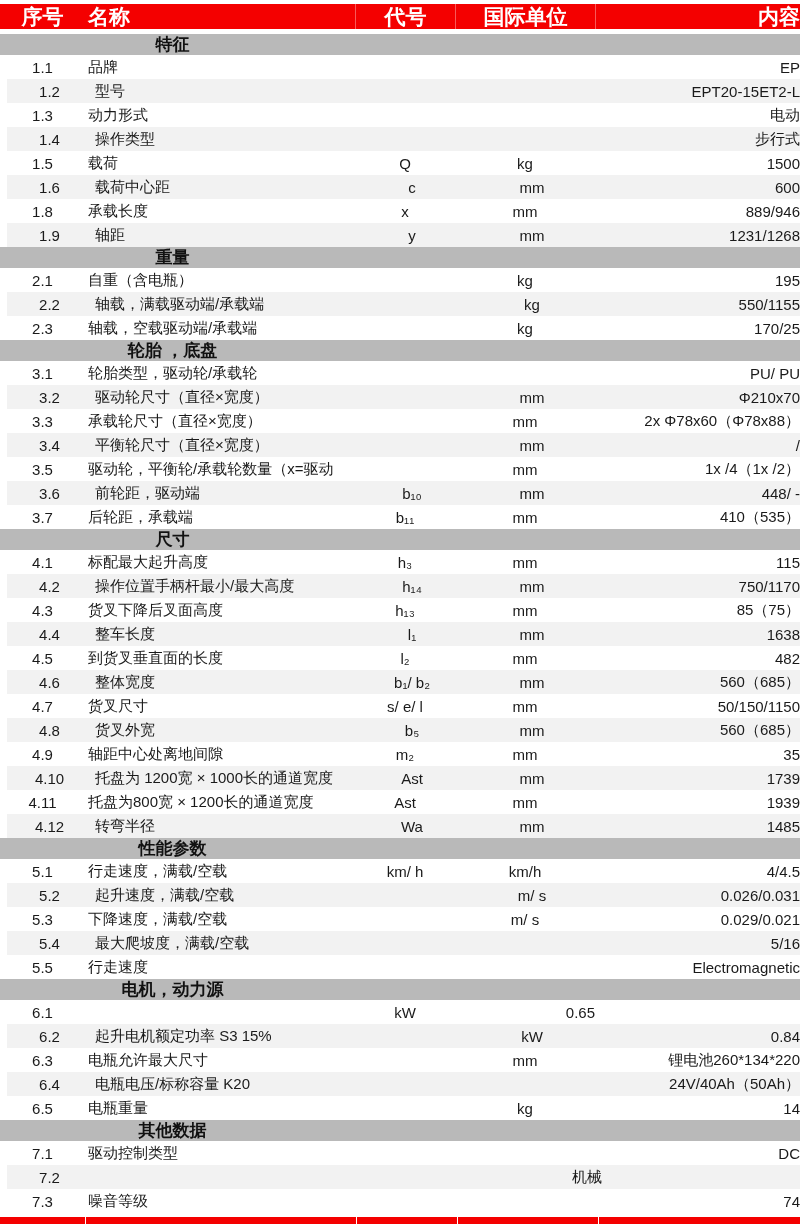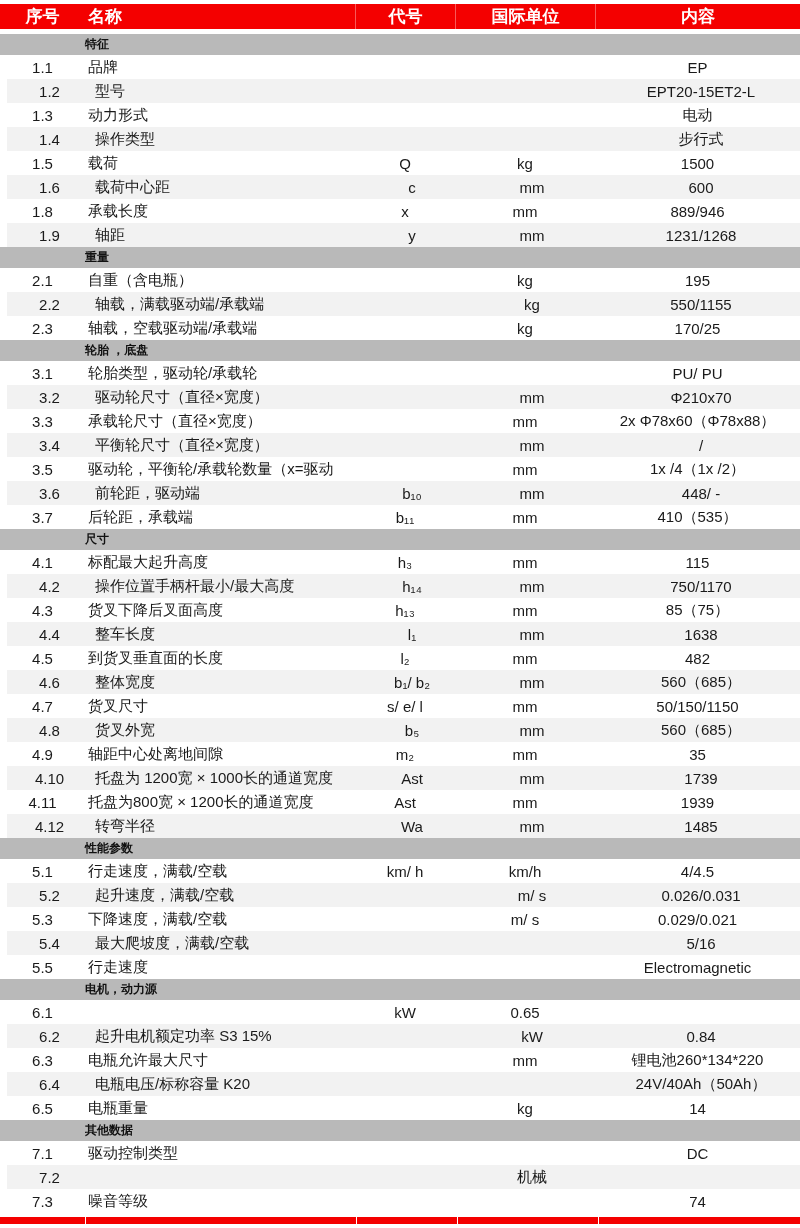--- a/index.html
+++ b/index.html
@@ -21,49 +21,50 @@
     display:grid;
     grid-template-columns:85px 270px 100px 140px 1fr;
     align-items:center;
   }
   
   .header-row{
     height:25px;
     background:var(--accent-red);
     color:#ffffff;
     font-weight:bold;
-    font-size:17px;
+    font-size:21px;
     margin-bottom:5px;
   }
   .header-row .cell{line-height:25px;}
   .header-row .col-code,
   .header-row .col-unit,
   .header-row .col-value{
     border-left:1px solid rgba(255,255,255,0.35);
   }
   
   .cell{overflow:hidden;white-space:nowrap;}
   .col-no{text-align:center;}
   .col-name{text-align:left;padding-left:3px;}
   .col-code{text-align:center;}
   .col-unit{text-align:center;}
-  .col-value{text-align:center;}
+  .col-value{text-align:right;}
   
   .section-bar{
     height:21px;
     background:var(--section-gray);
     display:flex;
     align-items:center;
   }
   .section-title{
     display:inline-block;
     margin-left:85px;
     width:175px;
+    text-align:center;
     font-weight:bold;
-    font-size:12px;
+    font-size:17px;
     color:#111111;
   }
   
   .row{
     height:24px;
     font-size:15px;
     background:#ffffff;
   }
   .row.alt{background:var(--row-alt);margin-left:7px;}
   

